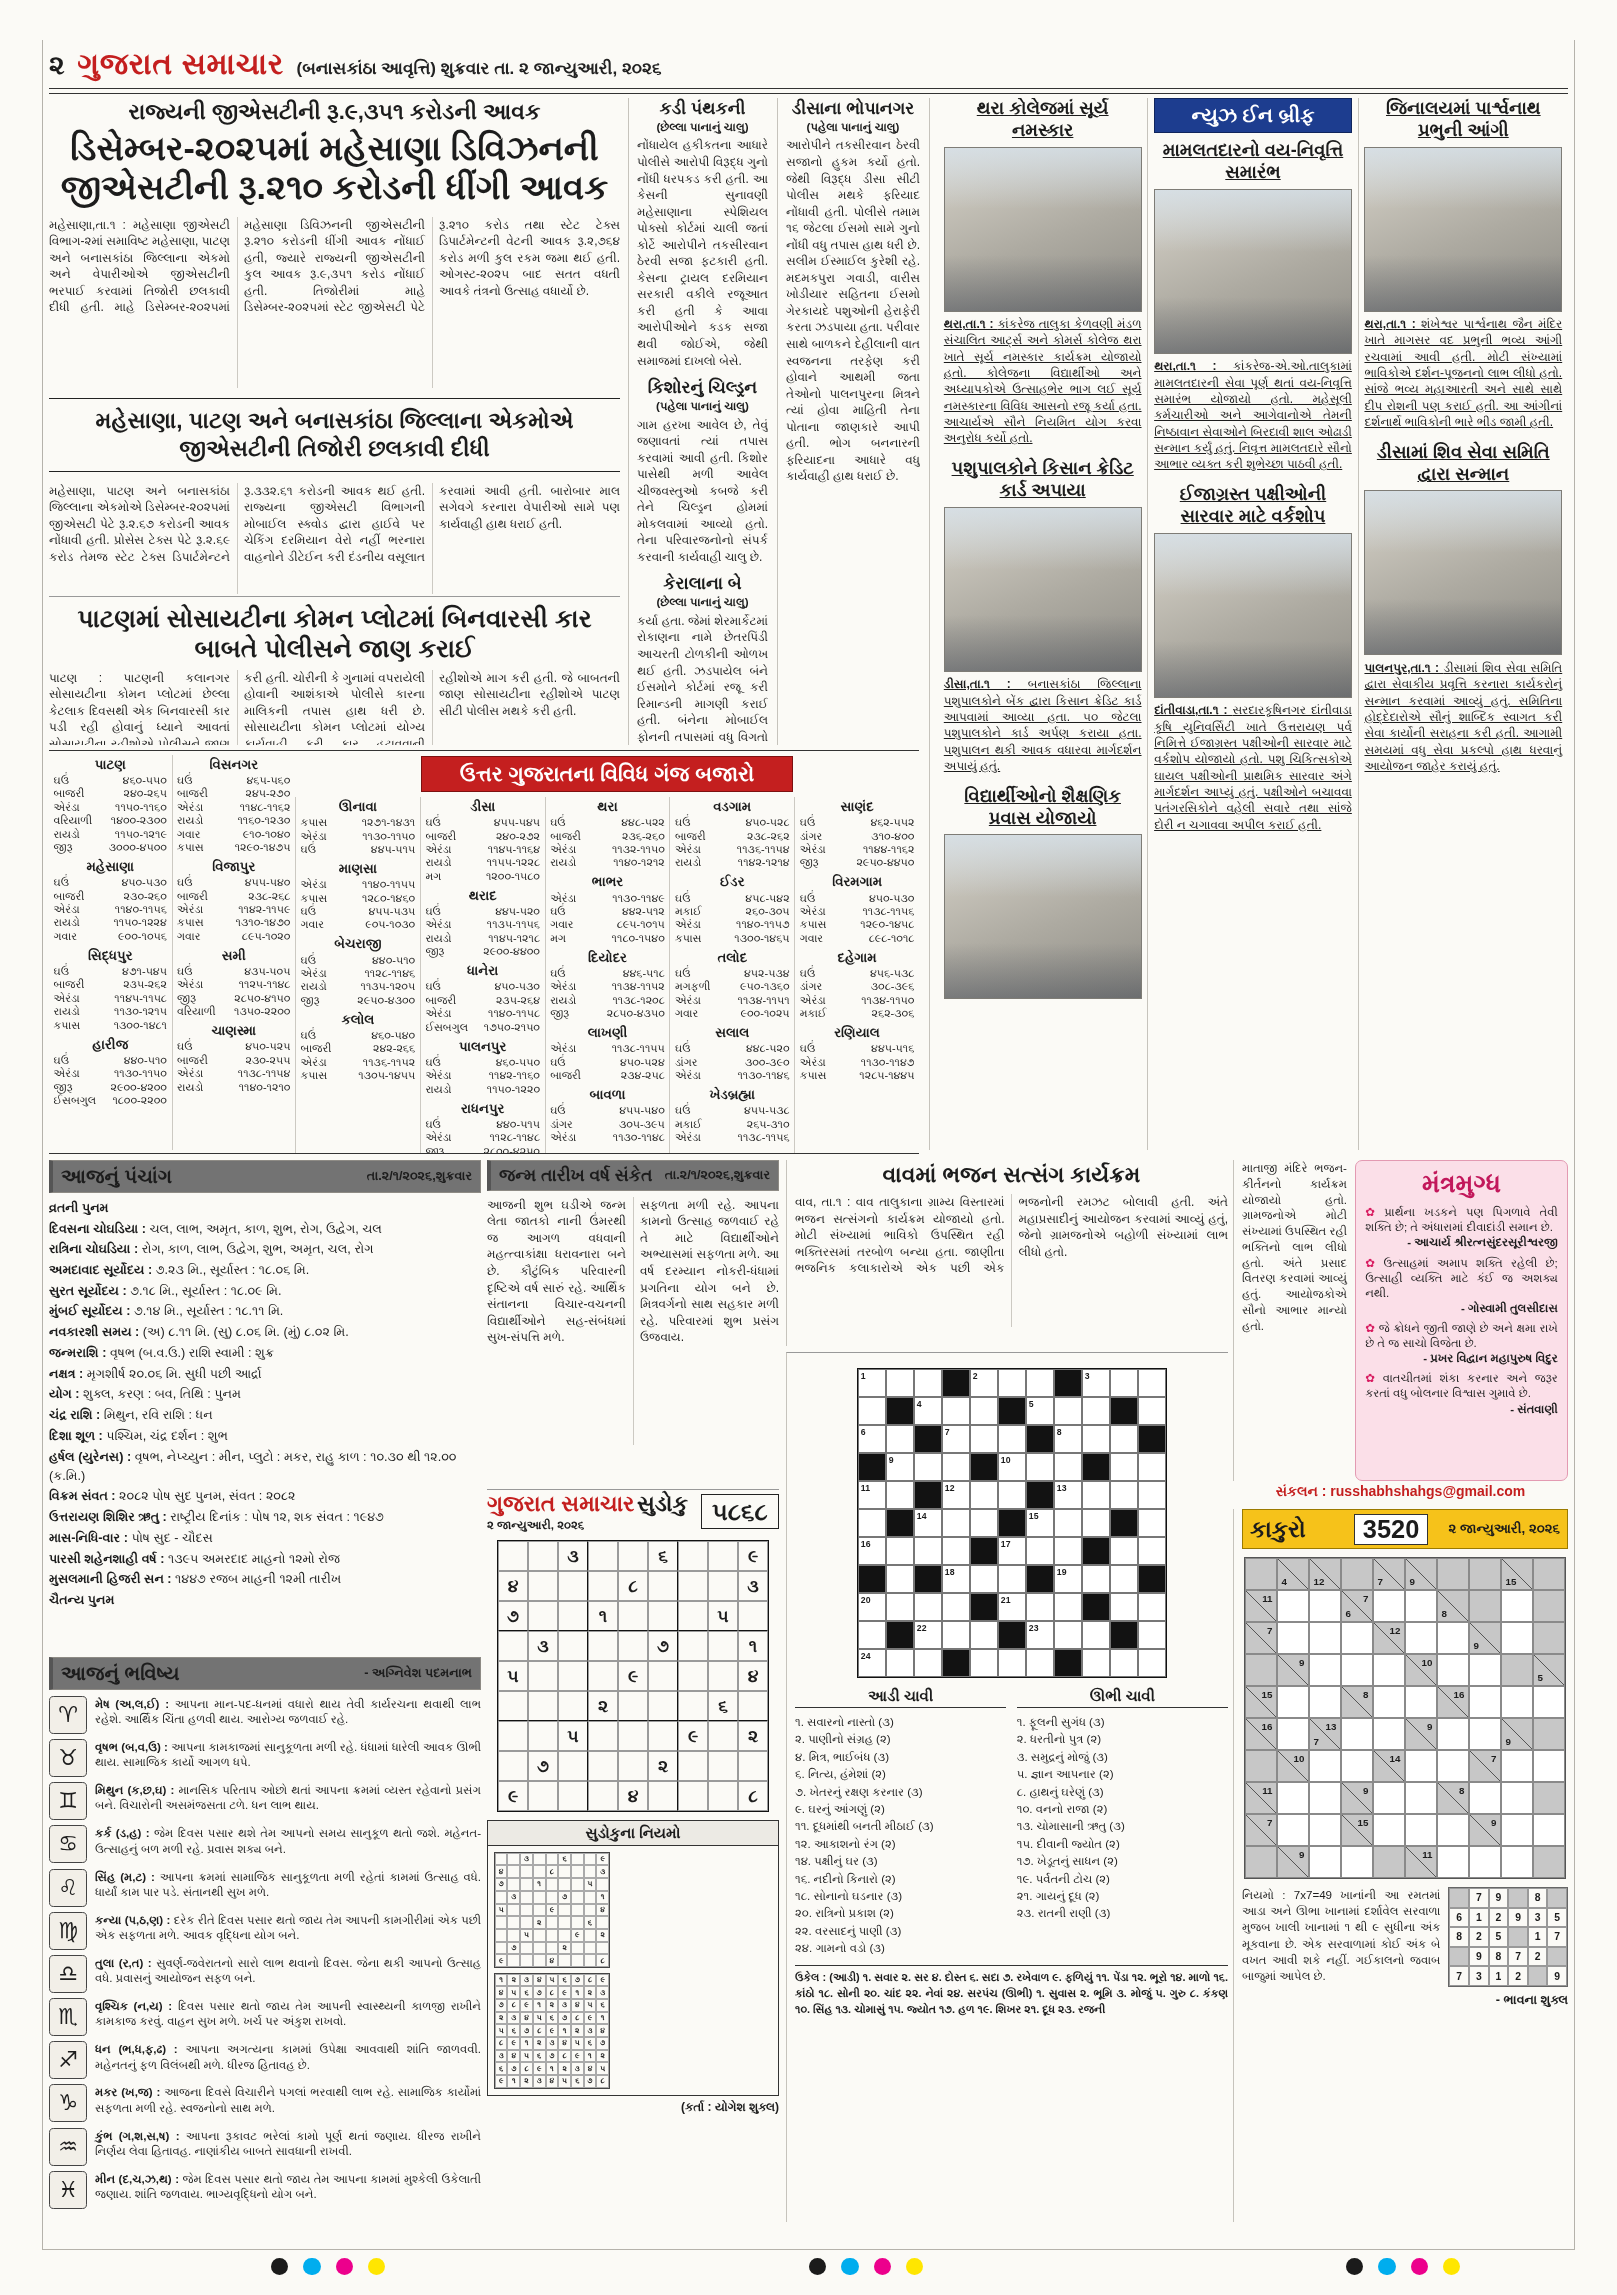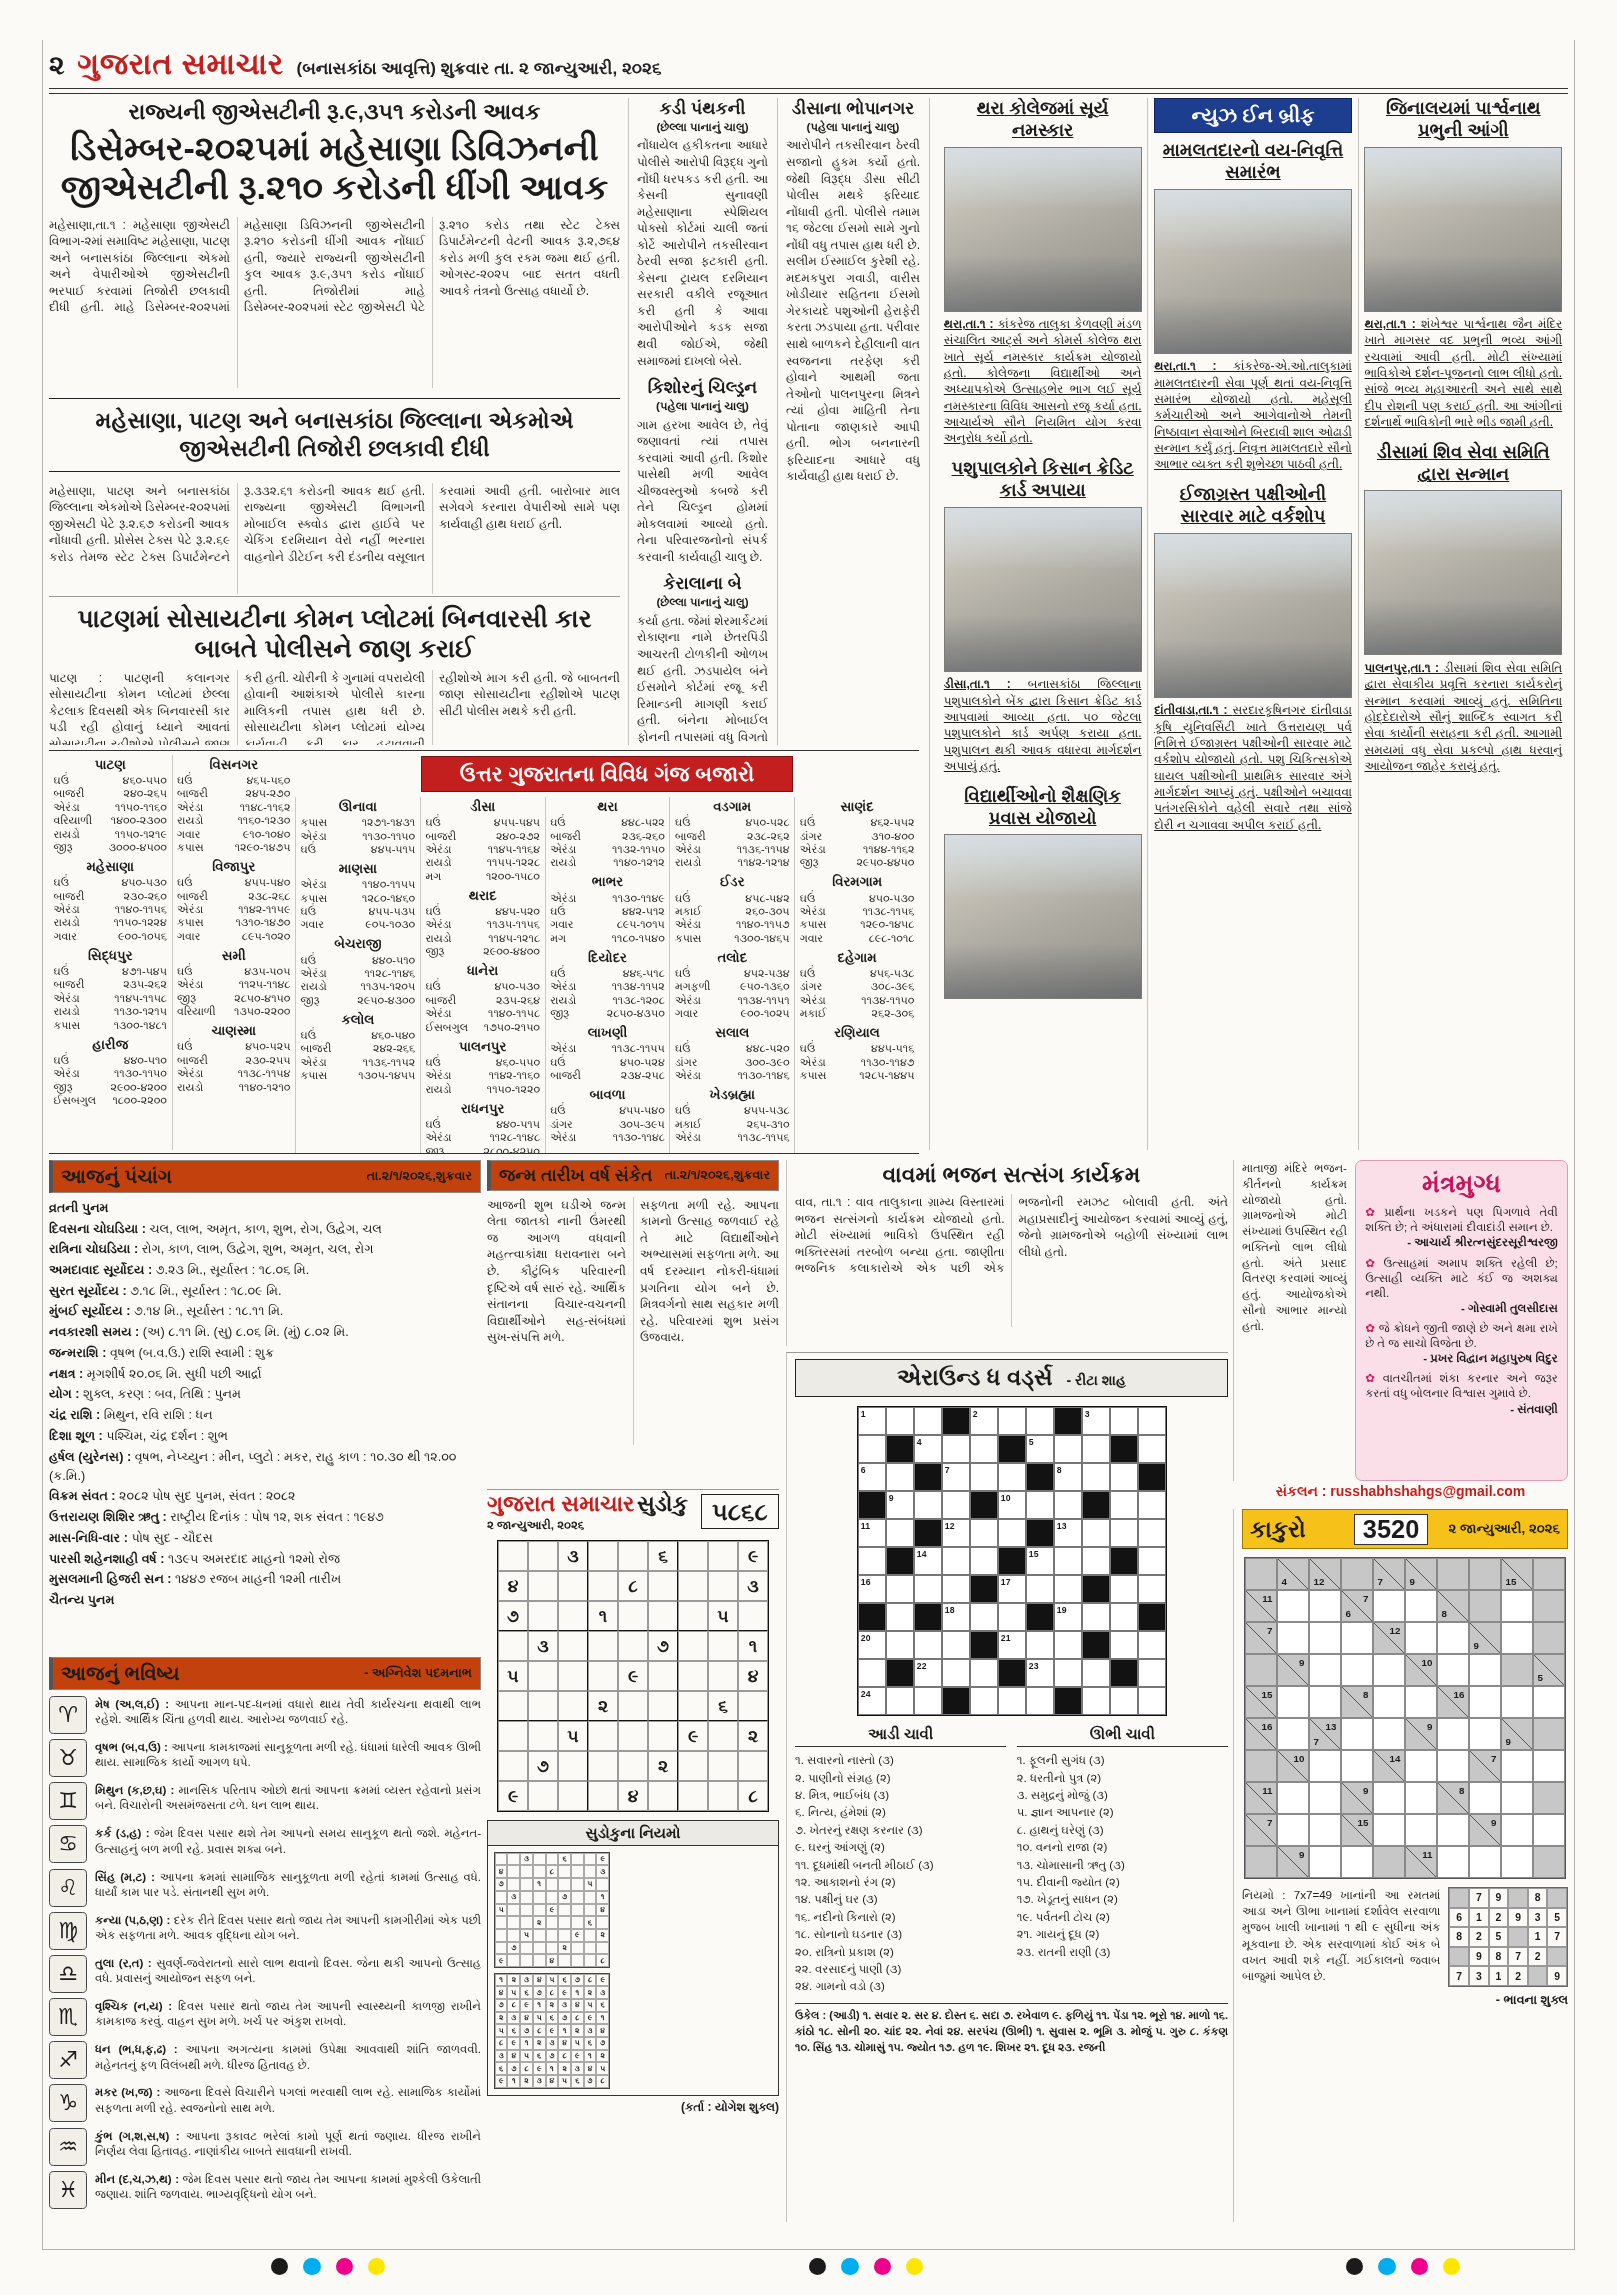--- a/index.html
+++ b/index.html
@@ -57,21 +57,21 @@
   .mkt-right{flex:1;display:flex;flex-direction:column;}
   .mkt-title{width:370px;margin:1.2px auto 4.6px;background:#c41f1f;color:#fff;font-size:21px;font-weight:800;
              text-align:center;padding:5.2px 0;border:1.7px solid #7c1111;}
   .mkt-rcols{display:flex;flex:1;}
   .mkt-col{flex:1;border-left:0.6px solid #ccc9c2;padding:0 4.6px;overflow:hidden;}
   .mkt-left .mkt-col:first-child{border-left:none;}
   .mkt-town{margin-bottom:4.6px;}
   .mkt-name{font-weight:800;font-size:13.3px;text-align:center;margin:2.3px 0 1.2px;}
   .mkt-row{display:flex;justify-content:space-between;font-size:11px;line-height:1.22;}
   
-  .bar{display:flex;justify-content:space-between;align-items:center;background:#c2410c;
+  .bar{display:flex;justify-content:space-between;align-items:center;background:#737373;
        border:0.6px solid #8e8b85;border-left:4.6px solid #555;padding:4px 8px;margin-bottom:5.8px;}
   .bar-t{font-size:19.6px;font-weight:800;}
   .bar-d{font-size:12.7px;font-weight:700;}
   
   .panchang{left:49px;top:1160px;width:432px;height:492px;}
   .pan-line{font-size:12.7px;line-height:1.5;margin:1.7px 0;}
   
   .birth{left:487px;top:1160px;width:292px;height:323px;}
   
   .sudoku{left:487px;top:1489px;width:292px;height:732px;border-top:0.6px solid #999;padding-top:1px;}
@@ -1227,24 +1227,20 @@
         </div>
       </div>
   </section>
 
   <section class="bhajan vline">
     <h3 class="bhajan-h">વાવમાં ભજન સત્સંગ કાર્યક્રમ</h3>
     <div class="body2c" style="height:133px">વાવ, તા.૧ : વાવ તાલુકાના ગ્રામ્ય વિસ્તારમાં ભજન સત્સંગનો કાર્યક્રમ યોજાયો હતો. મોટી સંખ્યામાં ભાવિકો ઉપસ્થિત રહી ભક્તિરસમાં તરબોળ બન્યા હતા. જાણીતા ભજનિક કલાકારોએ એક પછી એક ભજનોની રમઝટ બોલાવી હતી. અંતે મહાપ્રસાદીનું આયોજન કરવામાં આવ્યું હતું, જેનો ગ્રામજનોએ બહોળી સંખ્યામાં લાભ લીધો હતો.</div>
   </section>
 
   <section class="cw vline">
-    <div class="cw-head">
-      <span class="cw-title">એરાઉન્ડ ધ વર્ડ્સ</span>
-      <span class="cw-author">- રીટા શાહ</span>
-    </div>
     <div class="cw-grid" id="cwGrid">
         <div class="cw-cell">
           <span class="n">1</span>
         </div>
         <div class="cw-cell"></div>
         <div class="cw-cell"></div>
         <div class="cw-cell blk"></div>
         <div class="cw-cell">
           <span class="n">2</span>
         </div>

